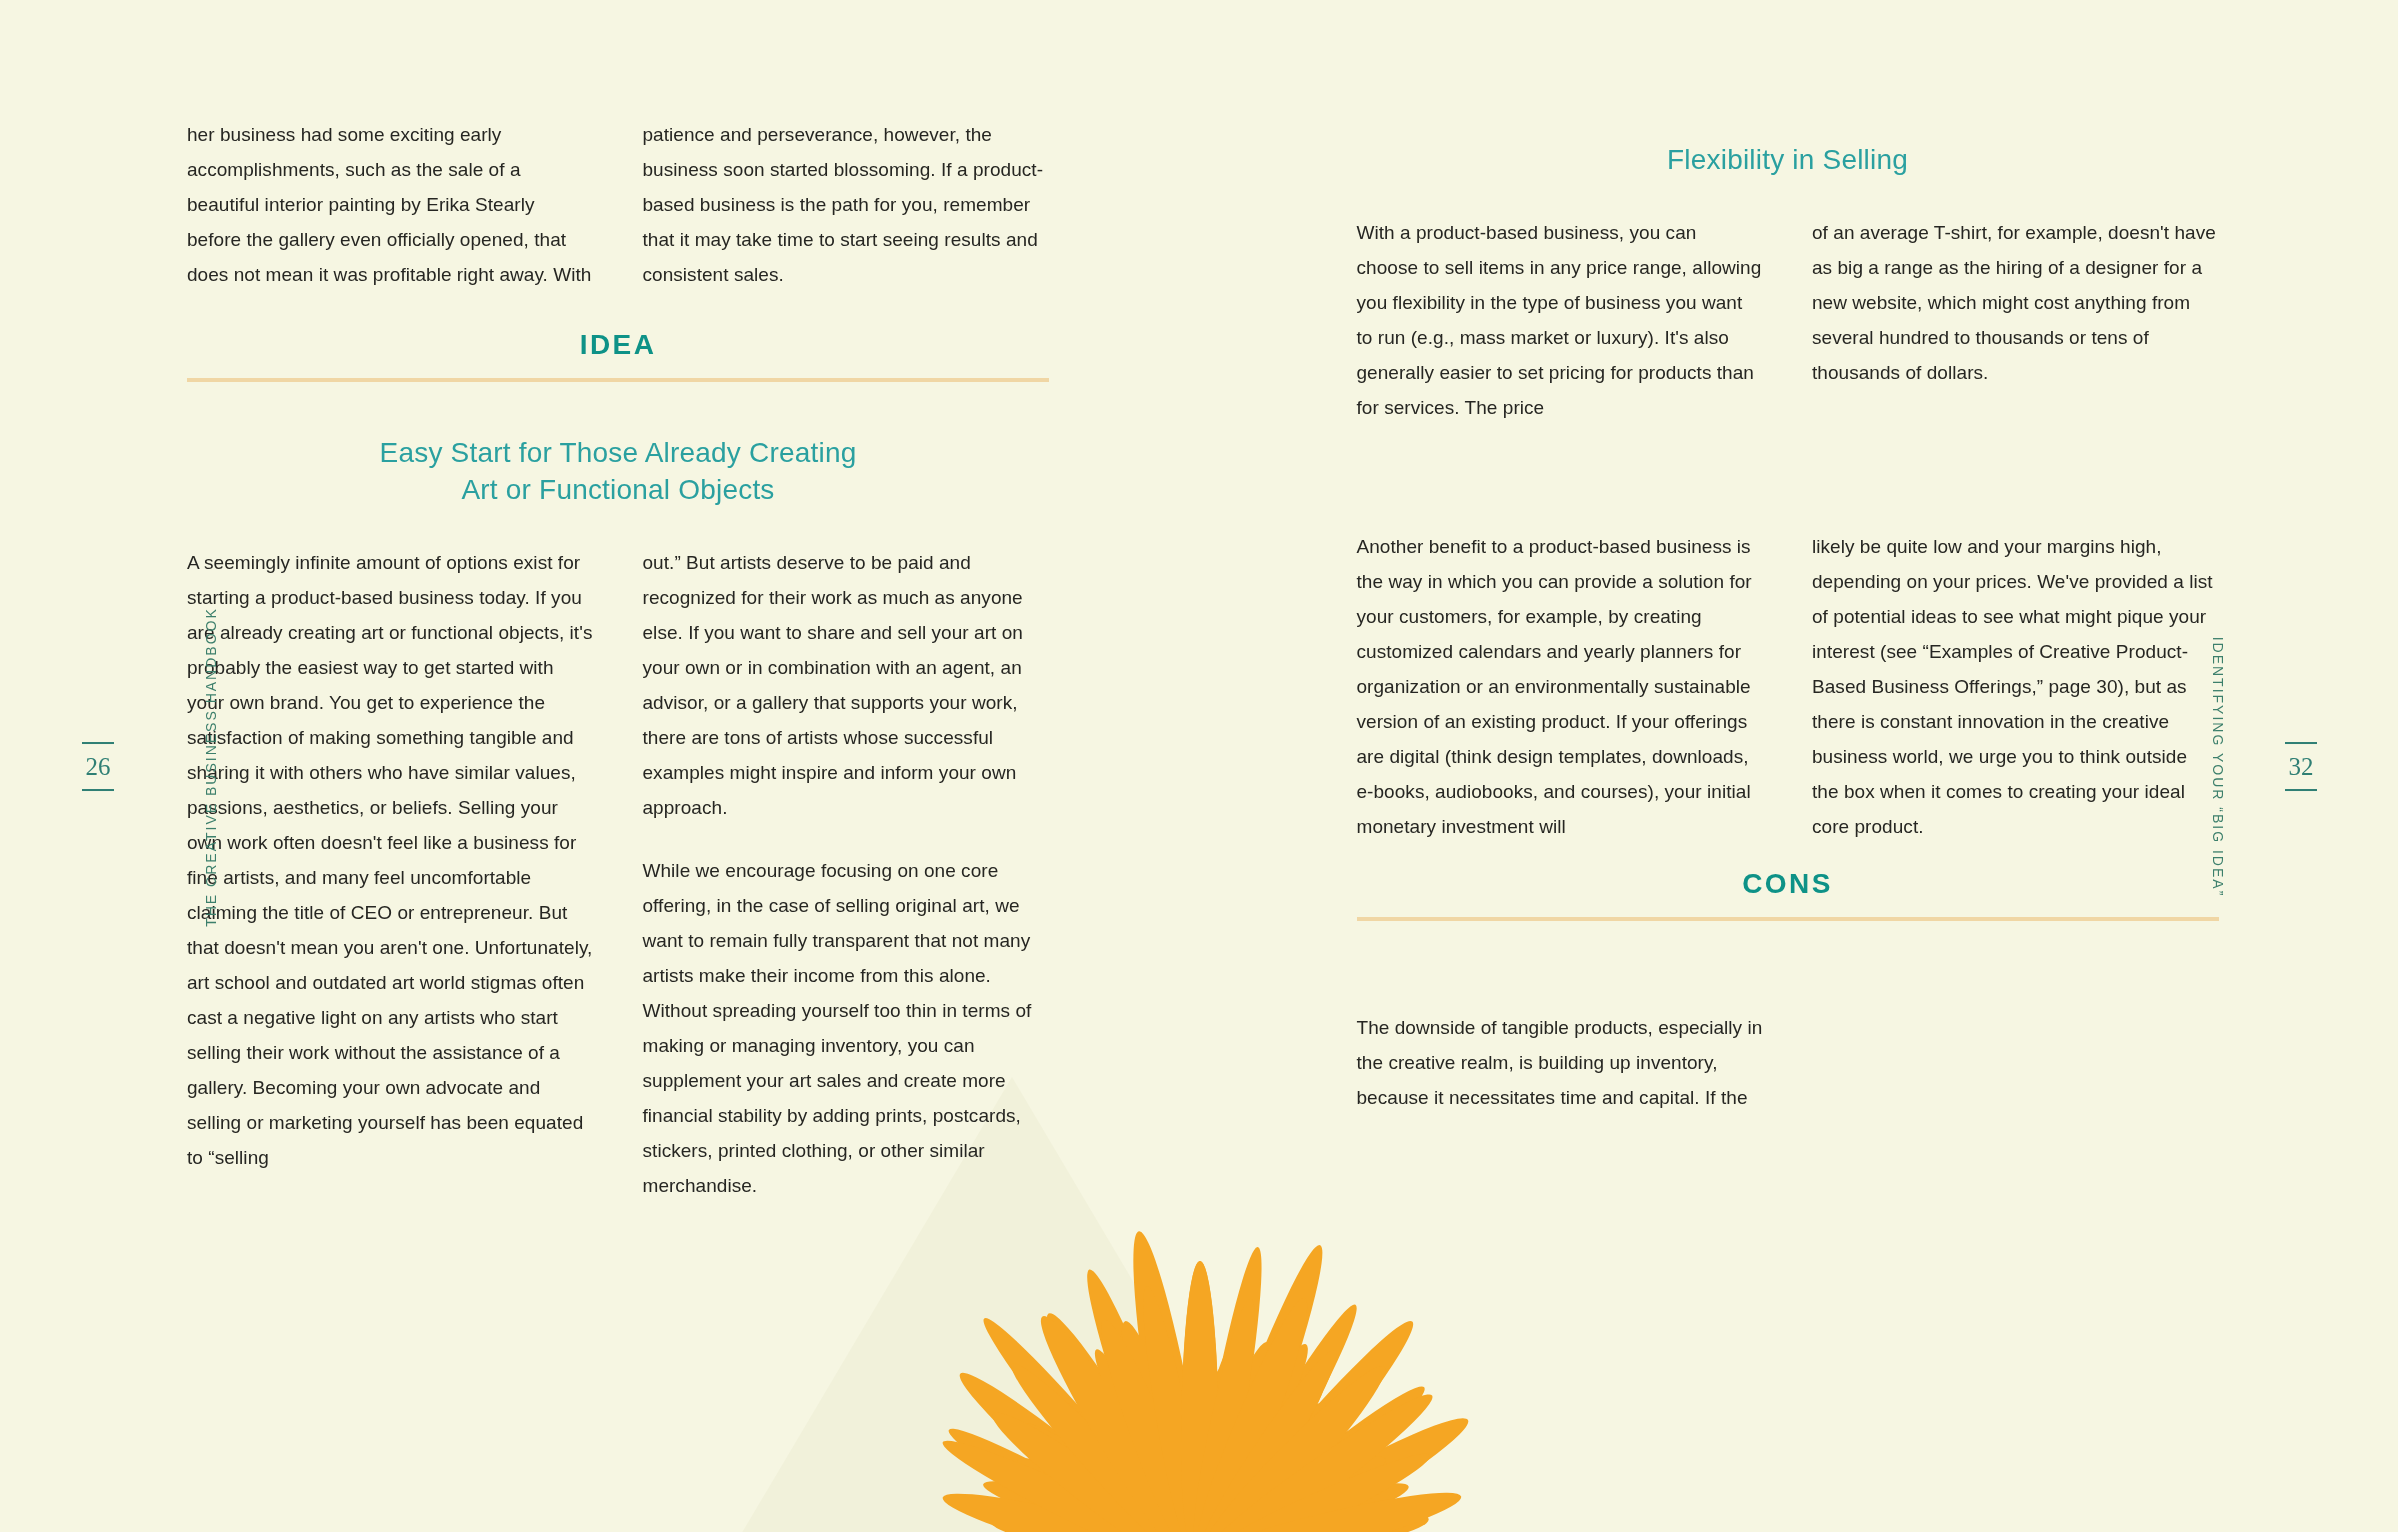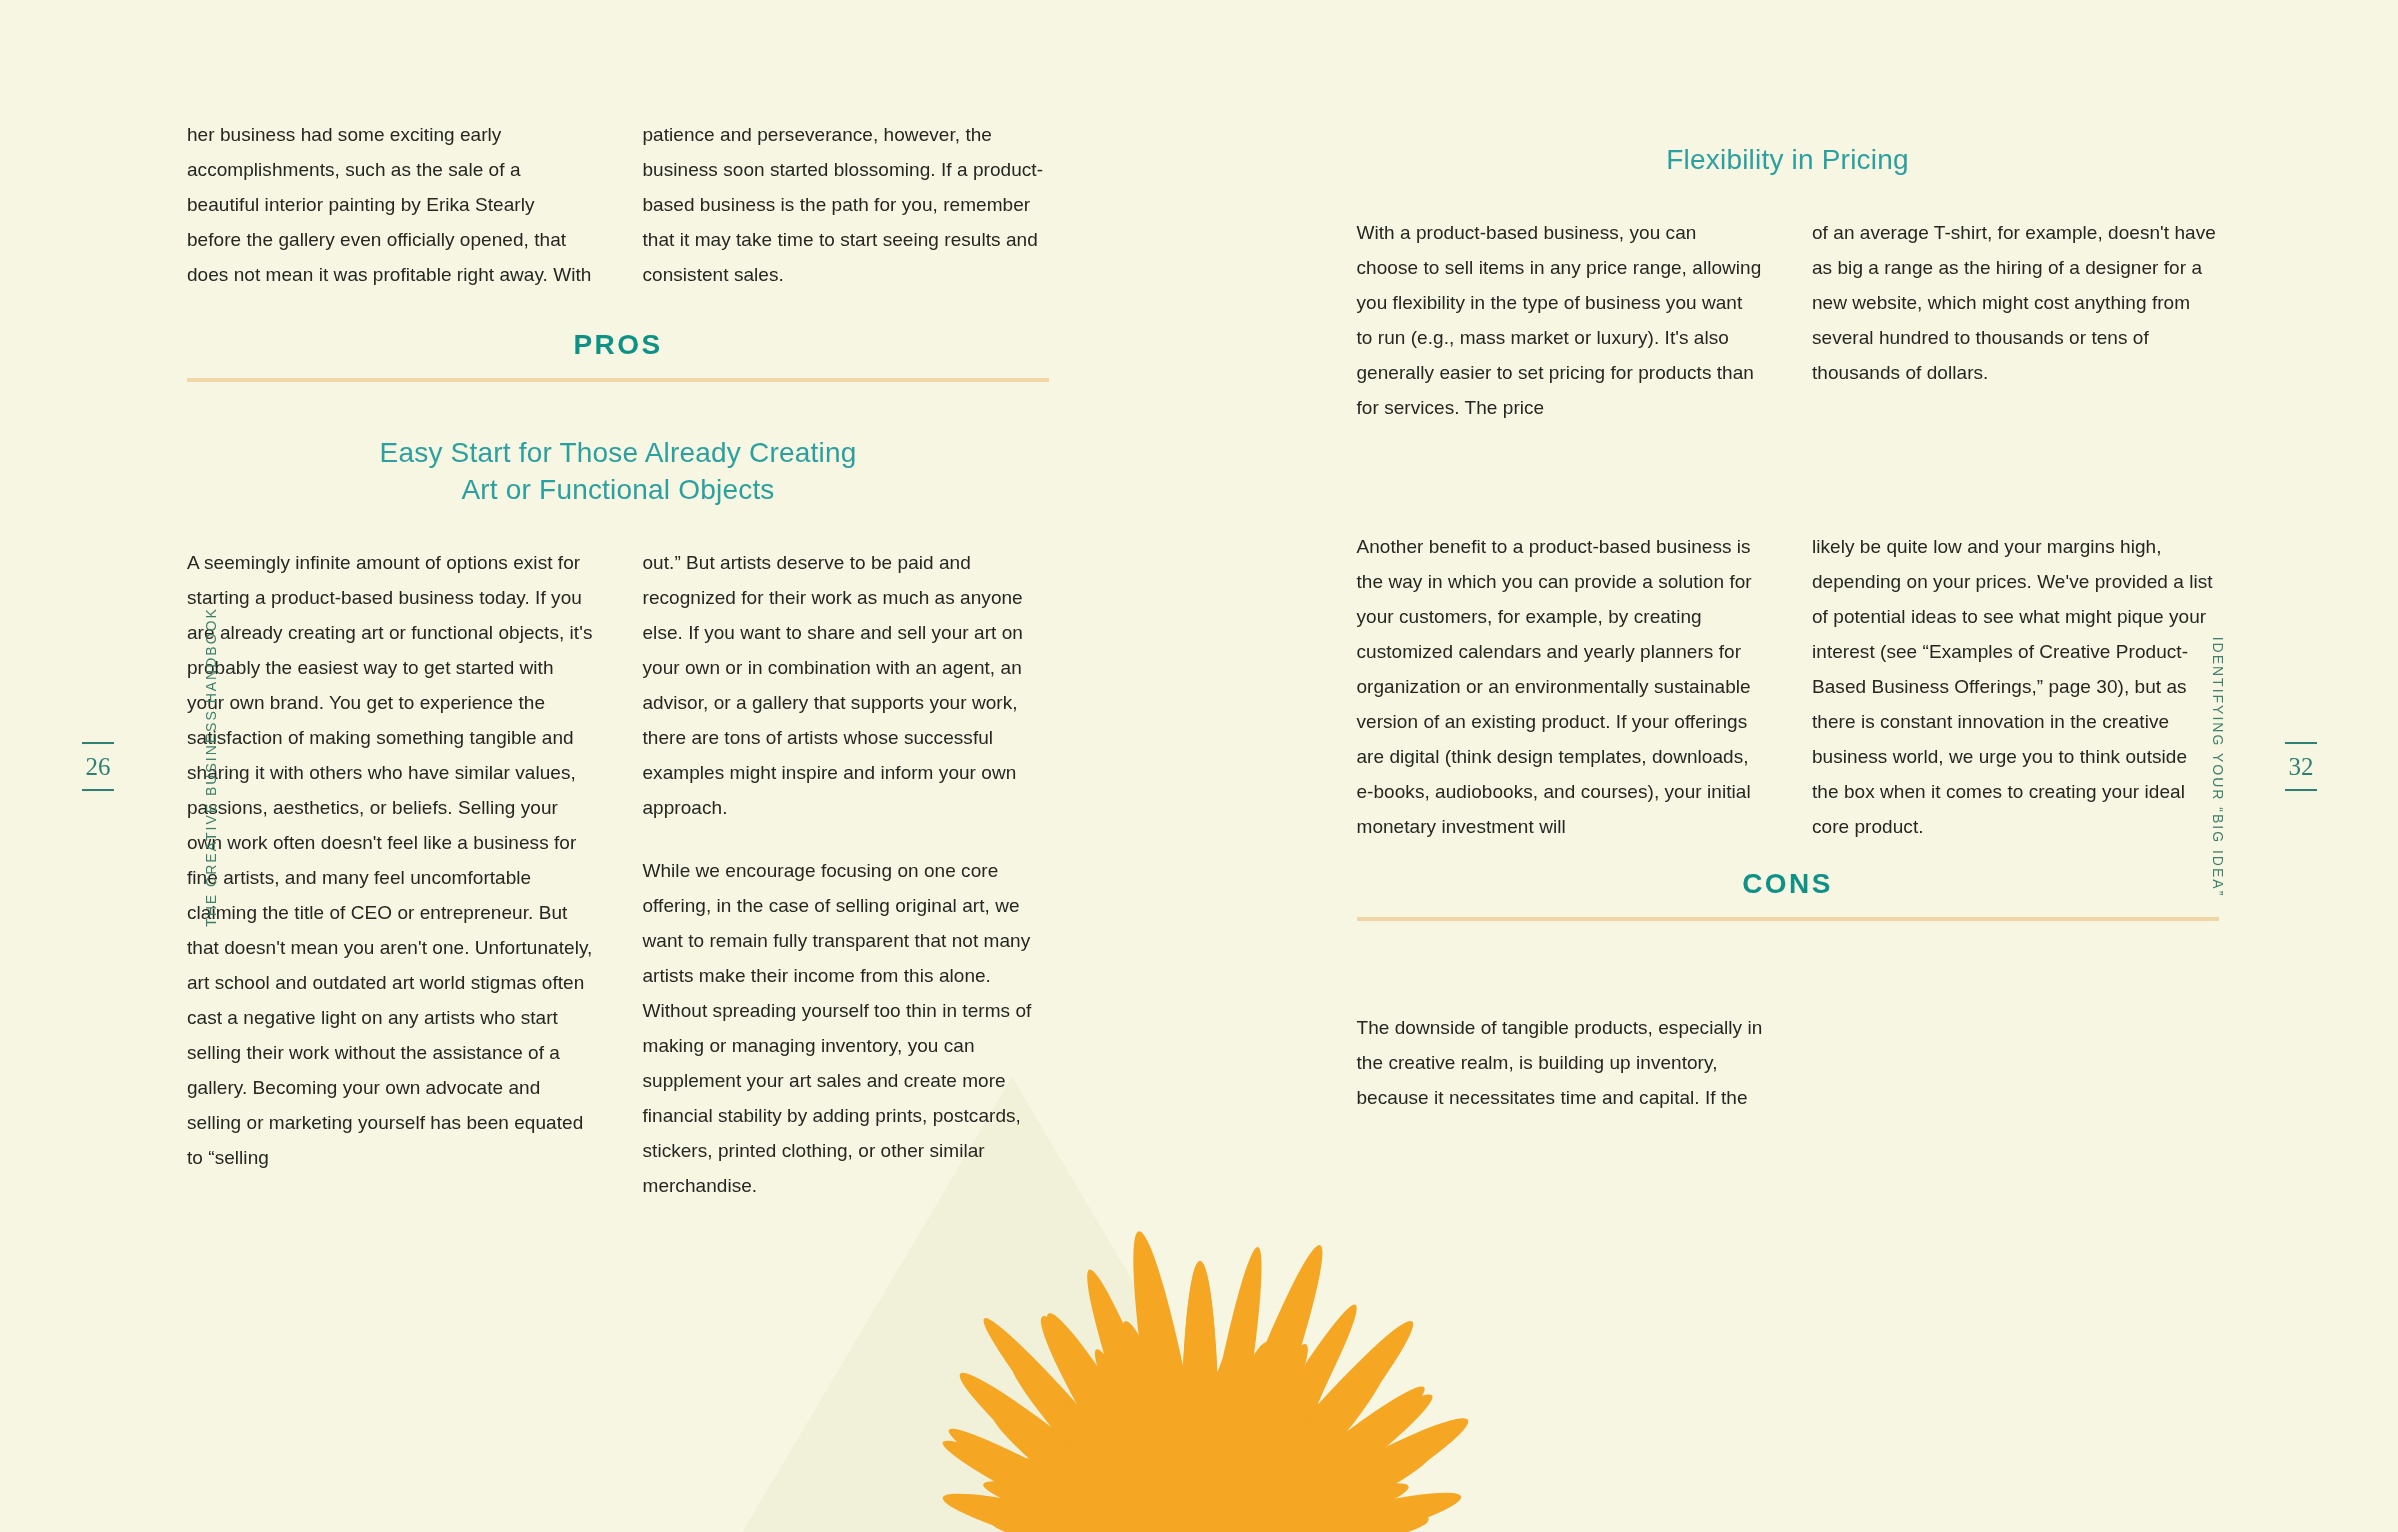--- a/index.html
+++ b/index.html
@@ -289,21 +289,21 @@
           <p class="body">her business had some exciting early accomplishments, such as the sale of a beautiful interior painting by Erika Stearly before the gallery even officially opened, that does not mean it was profitable right away. With</p>
         </div>
         <div class="col">
           <p class="body">patience and perseverance, however, the business soon started blossoming. If a product-based business is the path for you, remember that it may take time to start seeing results and consistent sales.</p>
         </div>
       </div>
 
       <div class="spacer-s"></div>
 
       <div class="prosheadwrap">
-        <h2 class="banner">PROS</h2>
+        <h2 class="banner">IDEA</h2>
         <div class="rule"></div>
       </div>
 
       <div class="spacer-m"></div>
 
       <h3 class="subhead">Easy Start for Those Already Creating<br>Art or Functional Objects</h3>
 
       <div class="spacer-s"></div>
 
       <div class="cols">
@@ -327,21 +327,21 @@
         <div class="folio">
           <span class="dash"></span>
           <span>32</span>
           <span class="dash"></span>
         </div>
       </div>
     </div>
 
     <div class="content" style="top:141px;">
 
-      <h3 class="subhead">Flexibility in Pricing</h3>
+      <h3 class="subhead">Flexibility in Selling</h3>
 
       <div class="spacer-s"></div>
 
       <div class="cols">
         <div class="col">
           <p class="body">With a product-based business, you can choose to sell items in any price range, allowing you flexibility in the type of business you want to run (e.g., mass market or luxury). It's also generally easier to set pricing for products than for services. The price</p>
         </div>
         <div class="col">
           <p class="body">of an average T-shirt, for example, doesn't have as big a range as the hiring of a designer for a new website, which might cost anything from several hundred to thousands or tens of thousands of dollars.</p>
         </div>

